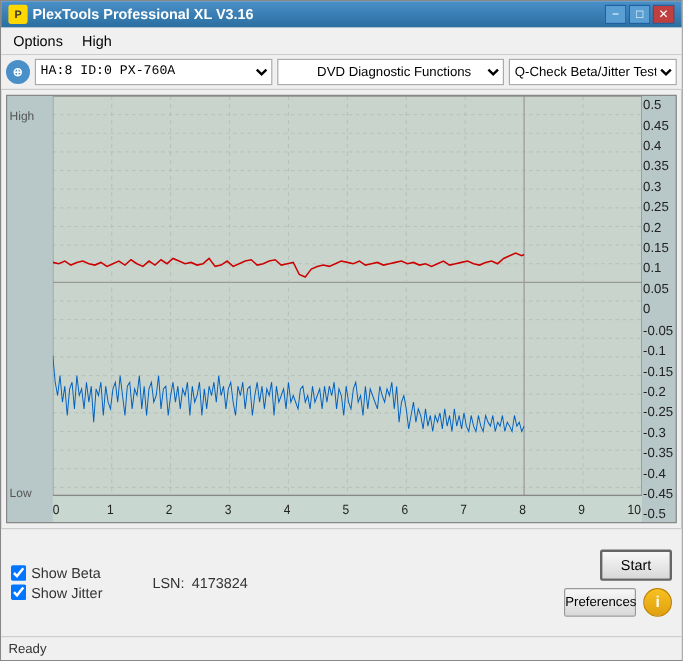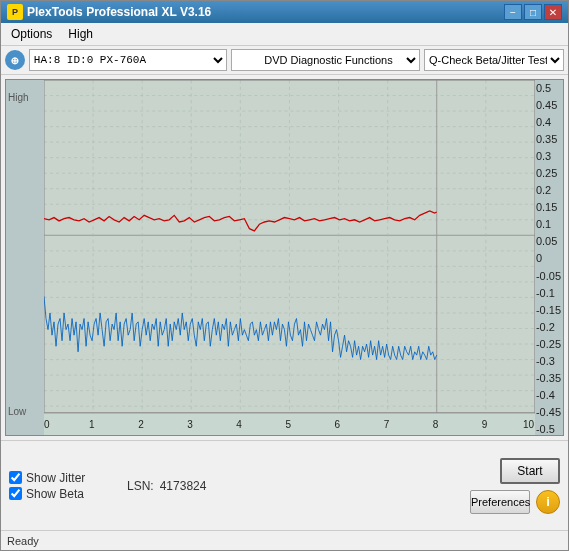--- a/index.html
+++ b/index.html
@@ -426,26 +426,26 @@
         <span>-0.4</span>
         <span>-0.45</span>
         <span>-0.5</span>
       </div>
     </div>
   </div>
 
   <div class="bottom-panel">
     <div class="checkboxes">
       <div class="checkbox-row">
+        <input type="checkbox" id="cb-beta" checked="" style="">
+        <label for="cb-beta" class="checkbox-label-beta">Show Beta</label>
+      </div>
+      <div class="checkbox-row">
         <input type="checkbox" id="cb-jitter" checked="" style="">
         <label for="cb-jitter" class="checkbox-label-jitter">Show Jitter</label>
-      </div>
-      <div class="checkbox-row">
-        <input type="checkbox" id="cb-beta" checked="" style="">
-        <label for="cb-beta" class="checkbox-label-beta">Show Beta</label>
       </div>
     </div>
 
     <div class="lsn-area">
       <span class="lsn-label">LSN:</span>
       <span class="lsn-value">4173824</span>
     </div>
 
     <div class="right-controls">
       <button class="start-btn">Start</button>

